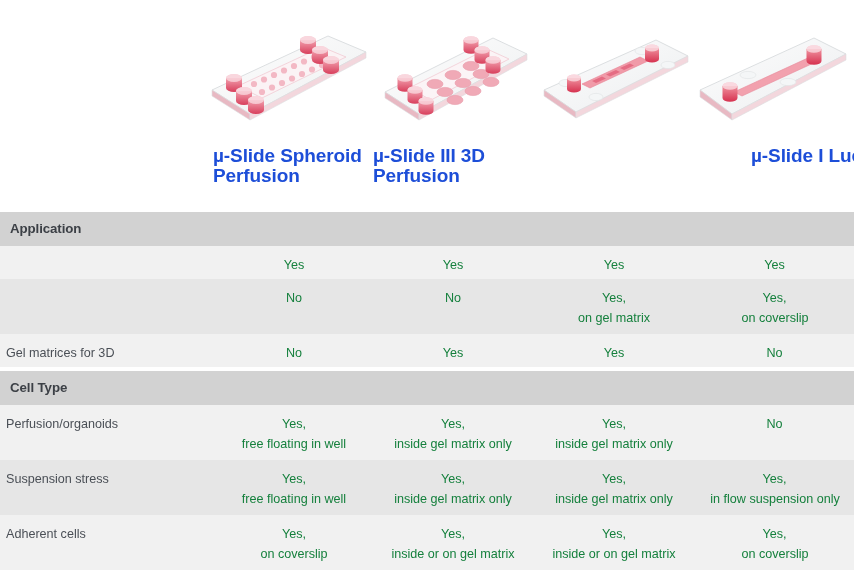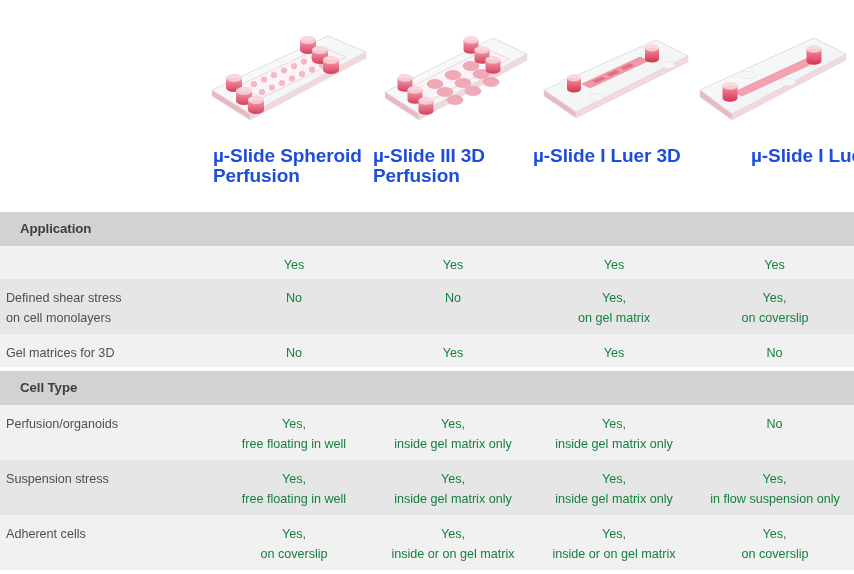--- a/index.html
+++ b/index.html
@@ -65,21 +65,21 @@
     top: 212px;
     width: 854px;
   }
   .section-head {
     background: #d2d2d2;
     height: 34px;
     line-height: 34px;
     font-size: 13.3px;
     font-weight: bold;
     color: #3c4046;
-    padding-left: 20px;
+    padding-left: 10px;
     box-sizing: border-box;
     letter-spacing: -0.1px;
   }
   .spacer { height: 4px; background: #ffffff; }
 
   .row {
     position: relative;
     box-sizing: border-box;
     padding-left: 6px;
   }
@@ -312,23 +312,20 @@
 
 <div class="header-row">
   <div class="col-header ch0">
     <span>µ-Slide Spheroid</span><br>
     <span>Perfusion</span>
   </div>
   <div class="col-header ch1">
     <span>µ-Slide III 3D</span><br>
     <span>Perfusion</span>
   </div>
-  <div class="col-header ch2">
-    <span>µ-Slide I Luer 3D</span>
-  </div>
   <div class="col-header ch3">
     <span>µ-Slide I Luer</span>
   </div>
 </div>
 
 <div class="table">
 
   <div class="section-head">Application</div>
 
   <div class="row row-1line odd">
@@ -340,24 +337,20 @@
     </div>
     <div class="cell c2">
       <span>Yes</span>
     </div>
     <div class="cell c3">
       <span>Yes</span>
     </div>
   </div>
 
   <div class="row row-2line even">
-    <div class="rlabel">
-      <span>Defined shear stress</span>
-      <span class="l2">on cell monolayers</span>
-    </div>
     <div class="cell c0">
       <span>No</span>
       <span class="c2"></span>
     </div>
     <div class="cell c1">
       <span>No</span>
       <span class="c2"></span>
     </div>
     <div class="cell c2">
       <span>Yes,</span>

